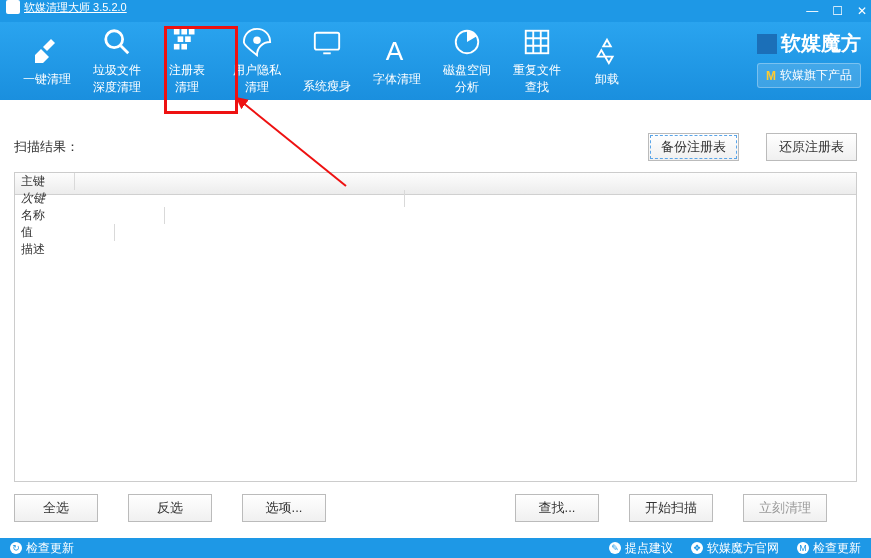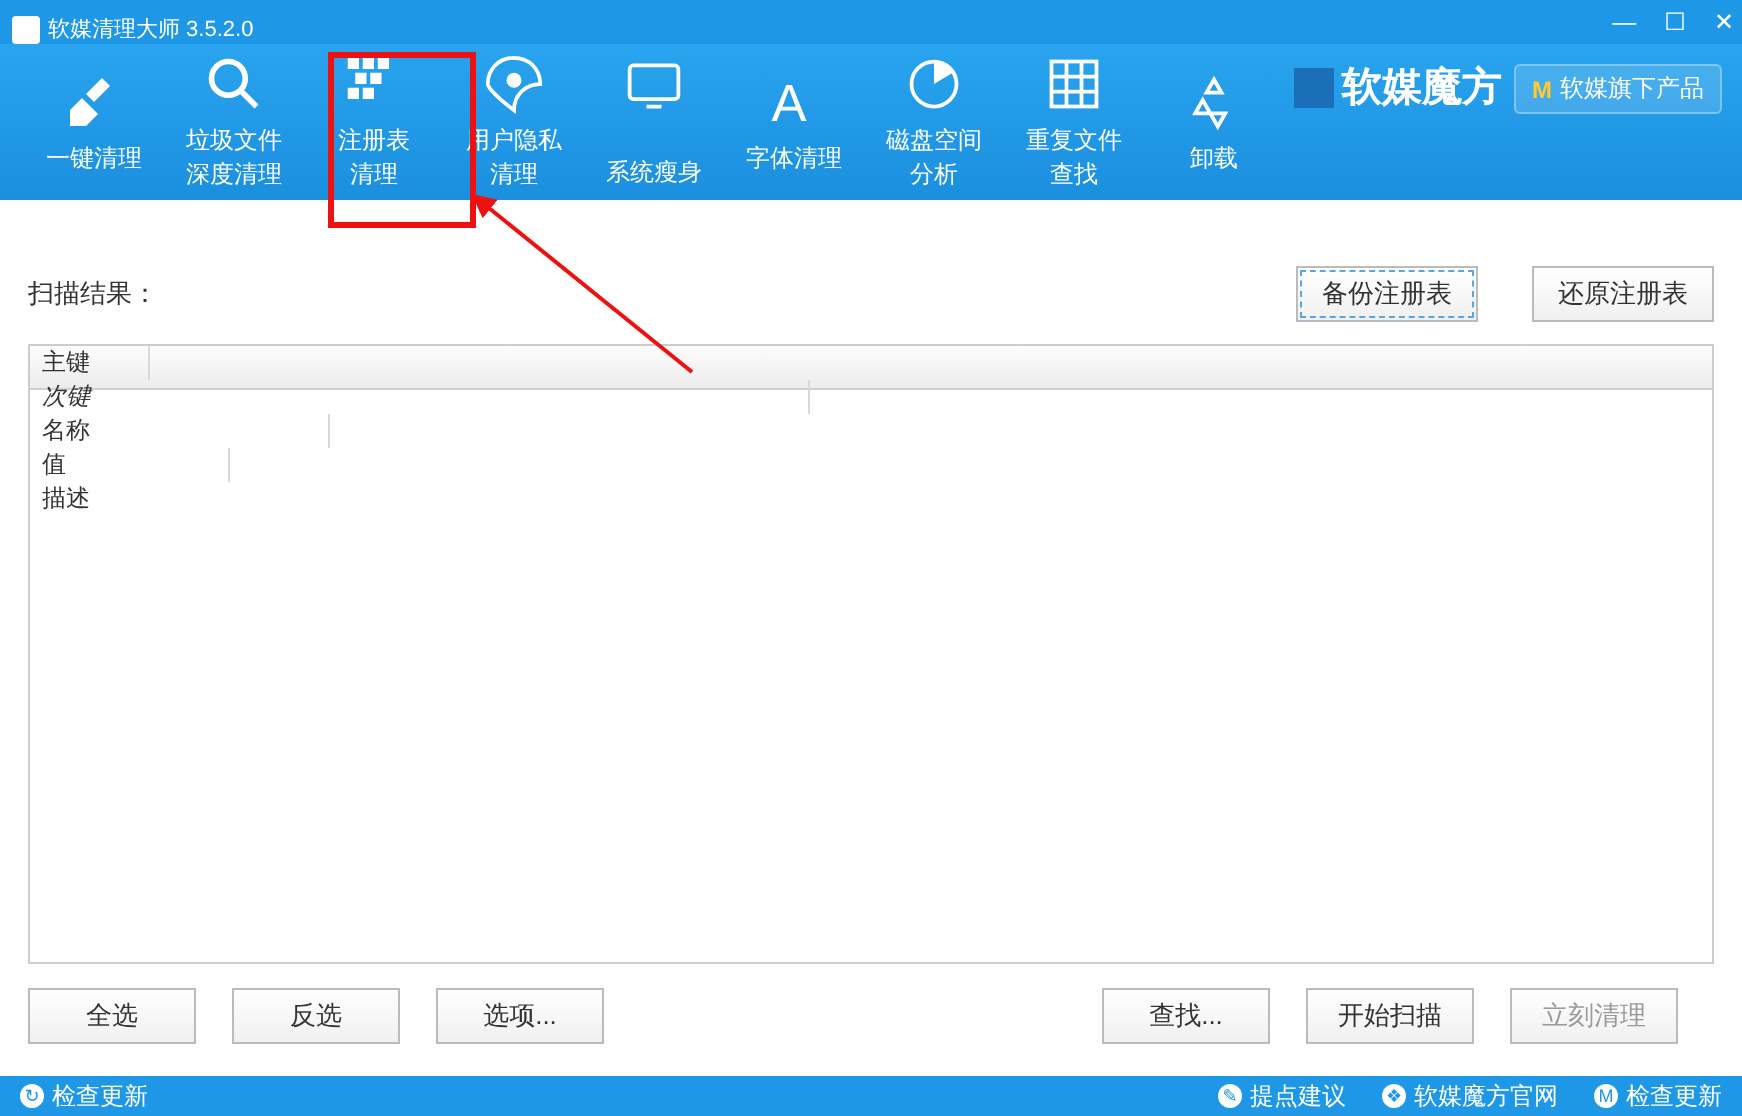--- a/index.html
+++ b/index.html
@@ -4,24 +4,25 @@
 <style>
   * { box-sizing: border-box; margin: 0; padding: 0; font-family: "Microsoft YaHei", sans-serif; }
   html, body { width: 871px; height: 558px; overflow: hidden; background: #fff; }
 
   
   .titlebar {
     height: 22px;
     background: linear-gradient(#1e98e6, #1e98e6);
     color: #fff;
     display: flex;
-    align-items: flex-end;
+    align-items: flex-start;
     font-size: 11px;
     padding-left: 6px;
     position: relative;
+    text-decoration: underline;
   }
   .titlebar .logo { width: 14px; height: 14px; background:#fff; border-radius:2px; margin-right:4px; display:inline-block; }
   .win-controls { position:absolute; right:4px; top:0; display:flex; gap:14px; height:22px; align-items:center; }
   .win-controls span { color:#fff; font-size:12px; cursor:pointer; }
 
   
   .toolbar {
     height: 78px;
     background: linear-gradient(#2aa4ef, #1a8fde);
     display: flex;
@@ -48,21 +49,21 @@
     left: 164px;
     top: 4px;
     width: 74px;
     height: 88px;
     border: 3px solid #e11;
     pointer-events:none;
     z-index: 5;
   }
 
   
-  .brand-area { position:absolute; right:10px; top:8px; display:flex; flex-direction:row; align-items:flex-end; gap:6px;text-align:right; }
+  .brand-area { position:absolute; right:10px; top:8px; display:flex; flex-direction:column; align-items:flex-end; gap:6px;text-align:right; }
   .brand-logo { color:#fff; font-size:20px; font-weight:bold; display:flex; align-items:center; gap:4px; }
   .brand-logo .cube { width:20px; height:20px; background:#1b6fb8; display:inline-block; }
   .brand-btn { background: rgba(255,255,255,0.15); border:1px solid rgba(255,255,255,0.3); color:#fff; font-size:12px; padding:3px 8px; border-radius:3px; display:flex; align-items:center; gap:4px; cursor:pointer;}
   .brand-btn .m { color:#ffcb2f; font-weight:bold; }
 
   
   .body-area { padding: 32px 14px 0 14px; position: relative; height: 534px; }
   .top-row { display:flex; align-items:center; height:30px; margin-bottom:10px; }
   .result-label { font-size:13px; color:#333; }
   .top-row .spacer { flex:1; }
@@ -74,21 +75,21 @@
 
   
   .table-wrap { border:1px solid #ccc; height:310px; background:#fff; overflow:hidden; }
   .thead { height:22px; background:linear-gradient(#fdfdfd,#ececec); border-bottom:1px solid #d0d0d0; display:flex; font-size:12px; color:#333;flex-direction:column; }
   .thead .col { border-right:1px solid #d9d9d9; padding-left:6px; display:flex; align-items:center; }
   .thead .col:last-child { border-right:none; }
   .c1{width:60px;} .c2{width:390px;font-style:italic;} .c3{width:150px;} .c4{width:100px;} .c5{flex:1;}
 
   
   .bottom-row { display:flex; align-items:center; margin-top:12px; }
-  .bottom-row .btn { margin-left:0; margin-right:18px; }
+  .bottom-row .btn { margin-left:0; margin-right:30px; }
   .btn.disabled { color:#999; cursor:default; }
 
   
   .statusbar {
     position:absolute; bottom:0; left:0; width:871px; height:20px;
     background:#1e98e6; color:#fff; font-size:12px;
     display:flex; align-items:center; padding:0 10px; gap:20px;
   }
   .statusbar .right { margin-left:auto; display:flex; gap:18px; }
   .status-link { display:flex; align-items:center; gap:4px; cursor:pointer; }

